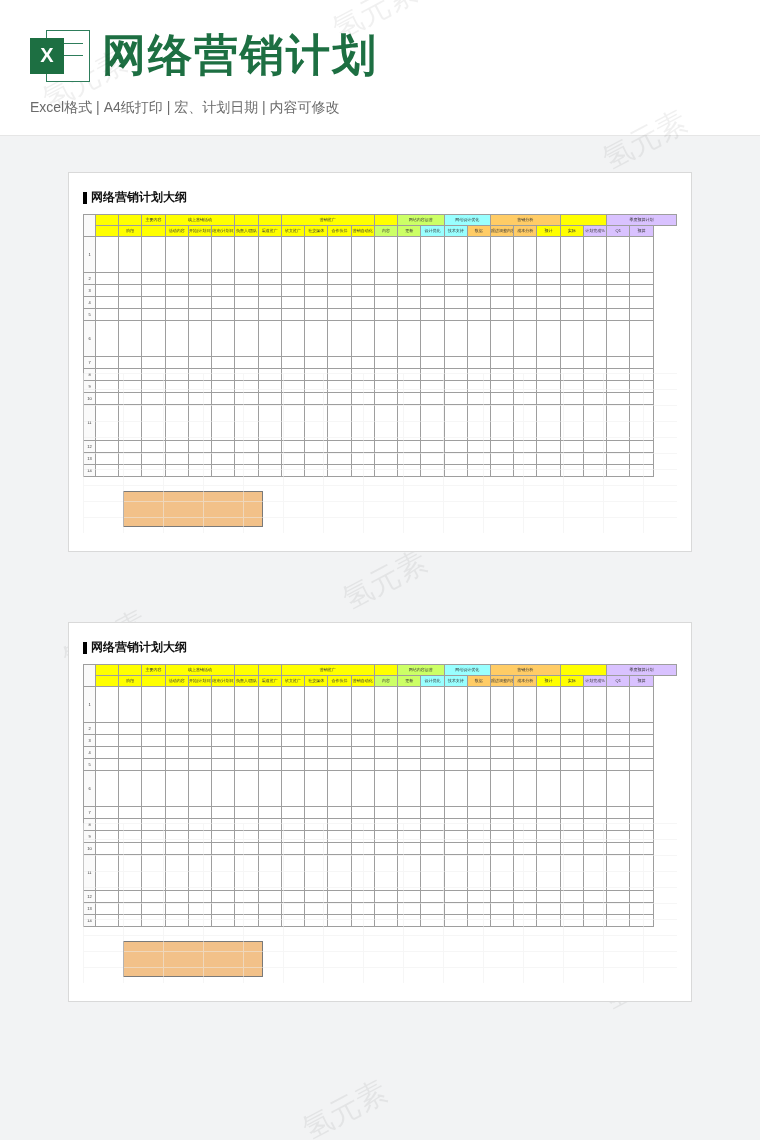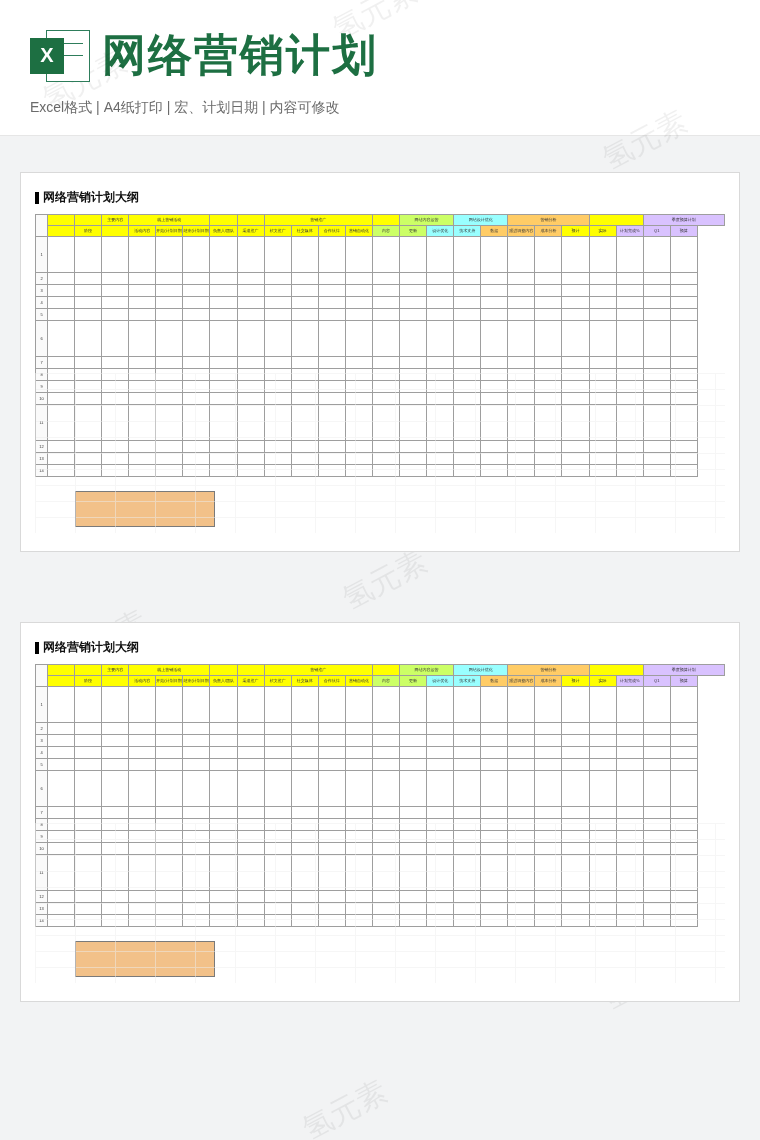--- a/index.html
+++ b/index.html
@@ -83,21 +83,21 @@
   }
   .previews {
     padding: 36px 20px 20px 20px;
     display: flex;
     flex-direction: column;
     gap: 70px;
   }
   .sheet {
     background: #ffffff;
     border: 1px solid #d9d9d9;
-    width: 720px;
+    width: 624px;
     margin: 0 auto;
     padding: 16px 14px 24px 14px;
     position: relative;
   }
   .sheet-title {
     font-size: 12px;
     font-weight: 700;
     color: #111;
     margin-bottom: 8px;
     display: flex;

